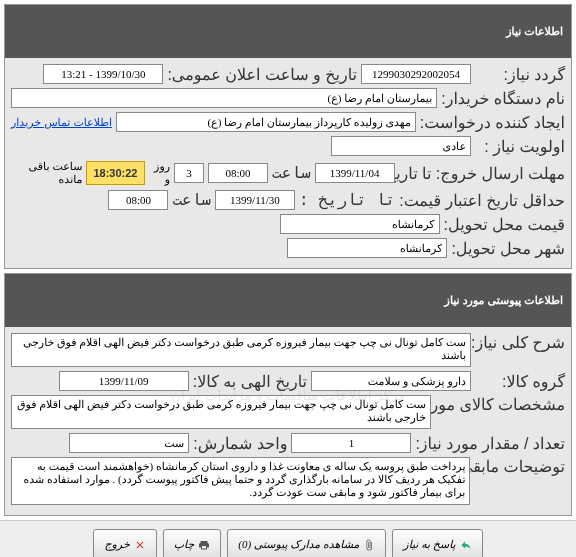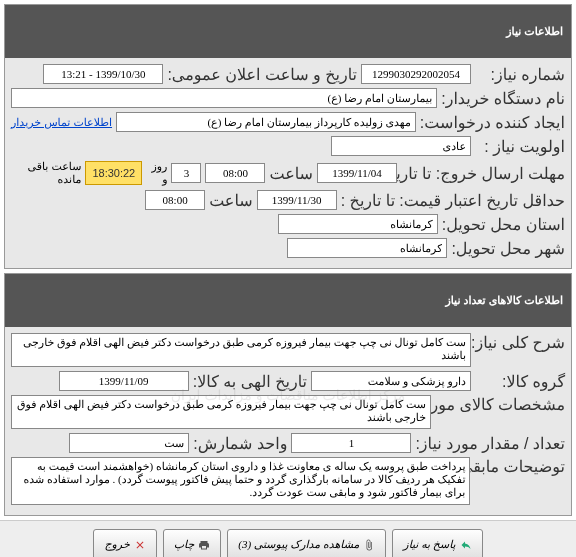--- a/index.html
+++ b/index.html
@@ -32,21 +32,21 @@
   margin-bottom: 4px;
   gap: 4px;
 }
 .label {
   color: #333;
   white-space: nowrap;
   font-size: 16px;
   min-width: 90px;
   text-align: right;
 }
-.label-sm { min-width: 50px; }
+.label-sm { min-width: 50px; font-family: Liberation Mono, monospace; }
 .label-md { min-width: 75px; }
 .input {
   background: #fff;
   border: 1px solid #888;
   padding: 2px 4px;
   font-size: 11px;
   height: 20px;
   font-family: Tahoma;
 }
 .input-wide { flex: 1; min-width: 0; }
@@ -67,21 +67,21 @@
 .link {
   color: #0044cc;
   text-decoration: underline;
   cursor: pointer;
   font-size: 11px;
 }
 .countdown {
   background: #ffe066;
   border: 1px solid #cc9900;
   padding: 5px 6px;
-  font-weight: normal;
+  font-weight: bold;
   color: #333;
 }
 .remain-text { font-size: 11px; }
 .button-bar {
   display: flex;
   gap: 6px;
   justify-content: center;
   padding: 8px;
   background: #eee;
   border-top: 1px solid #ccc;
@@ -112,21 +112,21 @@
 }
 </style>
 </head>
 <body>
 
 <div class="panel">
   <div class="panel-header">اطلاعات نیاز</div>
   <div class="panel-body">
 
     <div class="row">
-      <span class="label">شماره نیاز:</span>
+      <span class="label">گردد نیاز:</span>
       <input class="input input-num" value="1299030292002054" style="">
       <span class="label" style="min-width:auto">تاریخ و ساعت اعلان عمومی:</span>
       <input class="input" style="width: 120px; text-align: center;" value="1399/10/30 - 13:21">
     </div>
 
     <div class="row">
       <span class="label">نام دستگاه خریدار:</span>
       <input class="input input-wide" value="بیمارستان امام رضا (ع)" style="">
     </div>
 
@@ -154,34 +154,34 @@
 
     <div class="row">
       <span class="label" style="min-width:90px">حداقل تاریخ اعتبار قیمت:</span>
       <span class="label label-sm" style="min-width:40px">تا تاریخ :</span>
       <input class="input input-date" value="1399/11/30" style="">
       <span class="label label-sm" style="min-width:auto">ساعت</span>
       <input class="input input-time" value="08:00" style="">
     </div>
 
     <div class="row">
-      <span class="label">استان محل تحویل:</span>
+      <span class="label">قیمت محل تحویل:</span>
       <input class="input" style="width: 160px;" value="کرمانشاه">
     </div>
 
     <div class="row">
       <span class="label">شهر محل تحویل:</span>
       <input class="input" style="width: 160px;" value="کرمانشاه">
     </div>
 
   </div>
 </div>
 
 <div class="panel watermark-area">
-  <div class="panel-header">اطلاعات کالاهای تعداد نیاز</div>
+  <div class="panel-header">اطلاعات پیوستی مورد نیاز</div>
   <div class="panel-body">
 
     <div class="watermark">مرکز اطلاعات مناقصات و مزایدات ایران</div>
 
     <div class="row" style="align-items:flex-start">
       <span class="label">شرح کلی نیاز:</span>
       <textarea class="textarea" style="">ست کامل تونال نی چپ جهت بیمار فیروزه کرمی طبق درخواست دکتر فیض الهی اقلام فوق خارجی باشند</textarea>
     </div>
 
     <div class="row">
@@ -219,21 +219,21 @@
         </svg>
     </span>
     <span>پاسخ به نیاز</span>
   </button>
   <button class="btn">
     <span class="icon">
       <svg viewBox="0 0 24 24" fill="#555">
           <path d="M16.5 6v11.5a4 4 0 01-8 0V5a2.5 2.5 0 015 0v10.5a1 1 0 01-2 0V6H10v9.5a2.5 2.5 0 005 0V5a4 4 0 00-8 0v12.5a5.5 5.5 0 0011 0V6h-1.5z"></path>
         </svg>
     </span>
-    <span>مشاهده مدارک پیوستی (3)</span>
+    <span>مشاهده مدارک پیوستی (0)</span>
   </button>
   <button class="btn">
     <span class="icon">
       <svg viewBox="0 0 24 24" fill="#555">
           <path d="M19 8H5c-1.66 0-3 1.34-3 3v6h4v4h12v-4h4v-6c0-1.66-1.34-3-3-3zm-3 11H8v-5h8v5zm3-15H5v4h14V4z"></path>
         </svg>
     </span>
     <span>چاپ</span>
   </button>
   <button class="btn">

